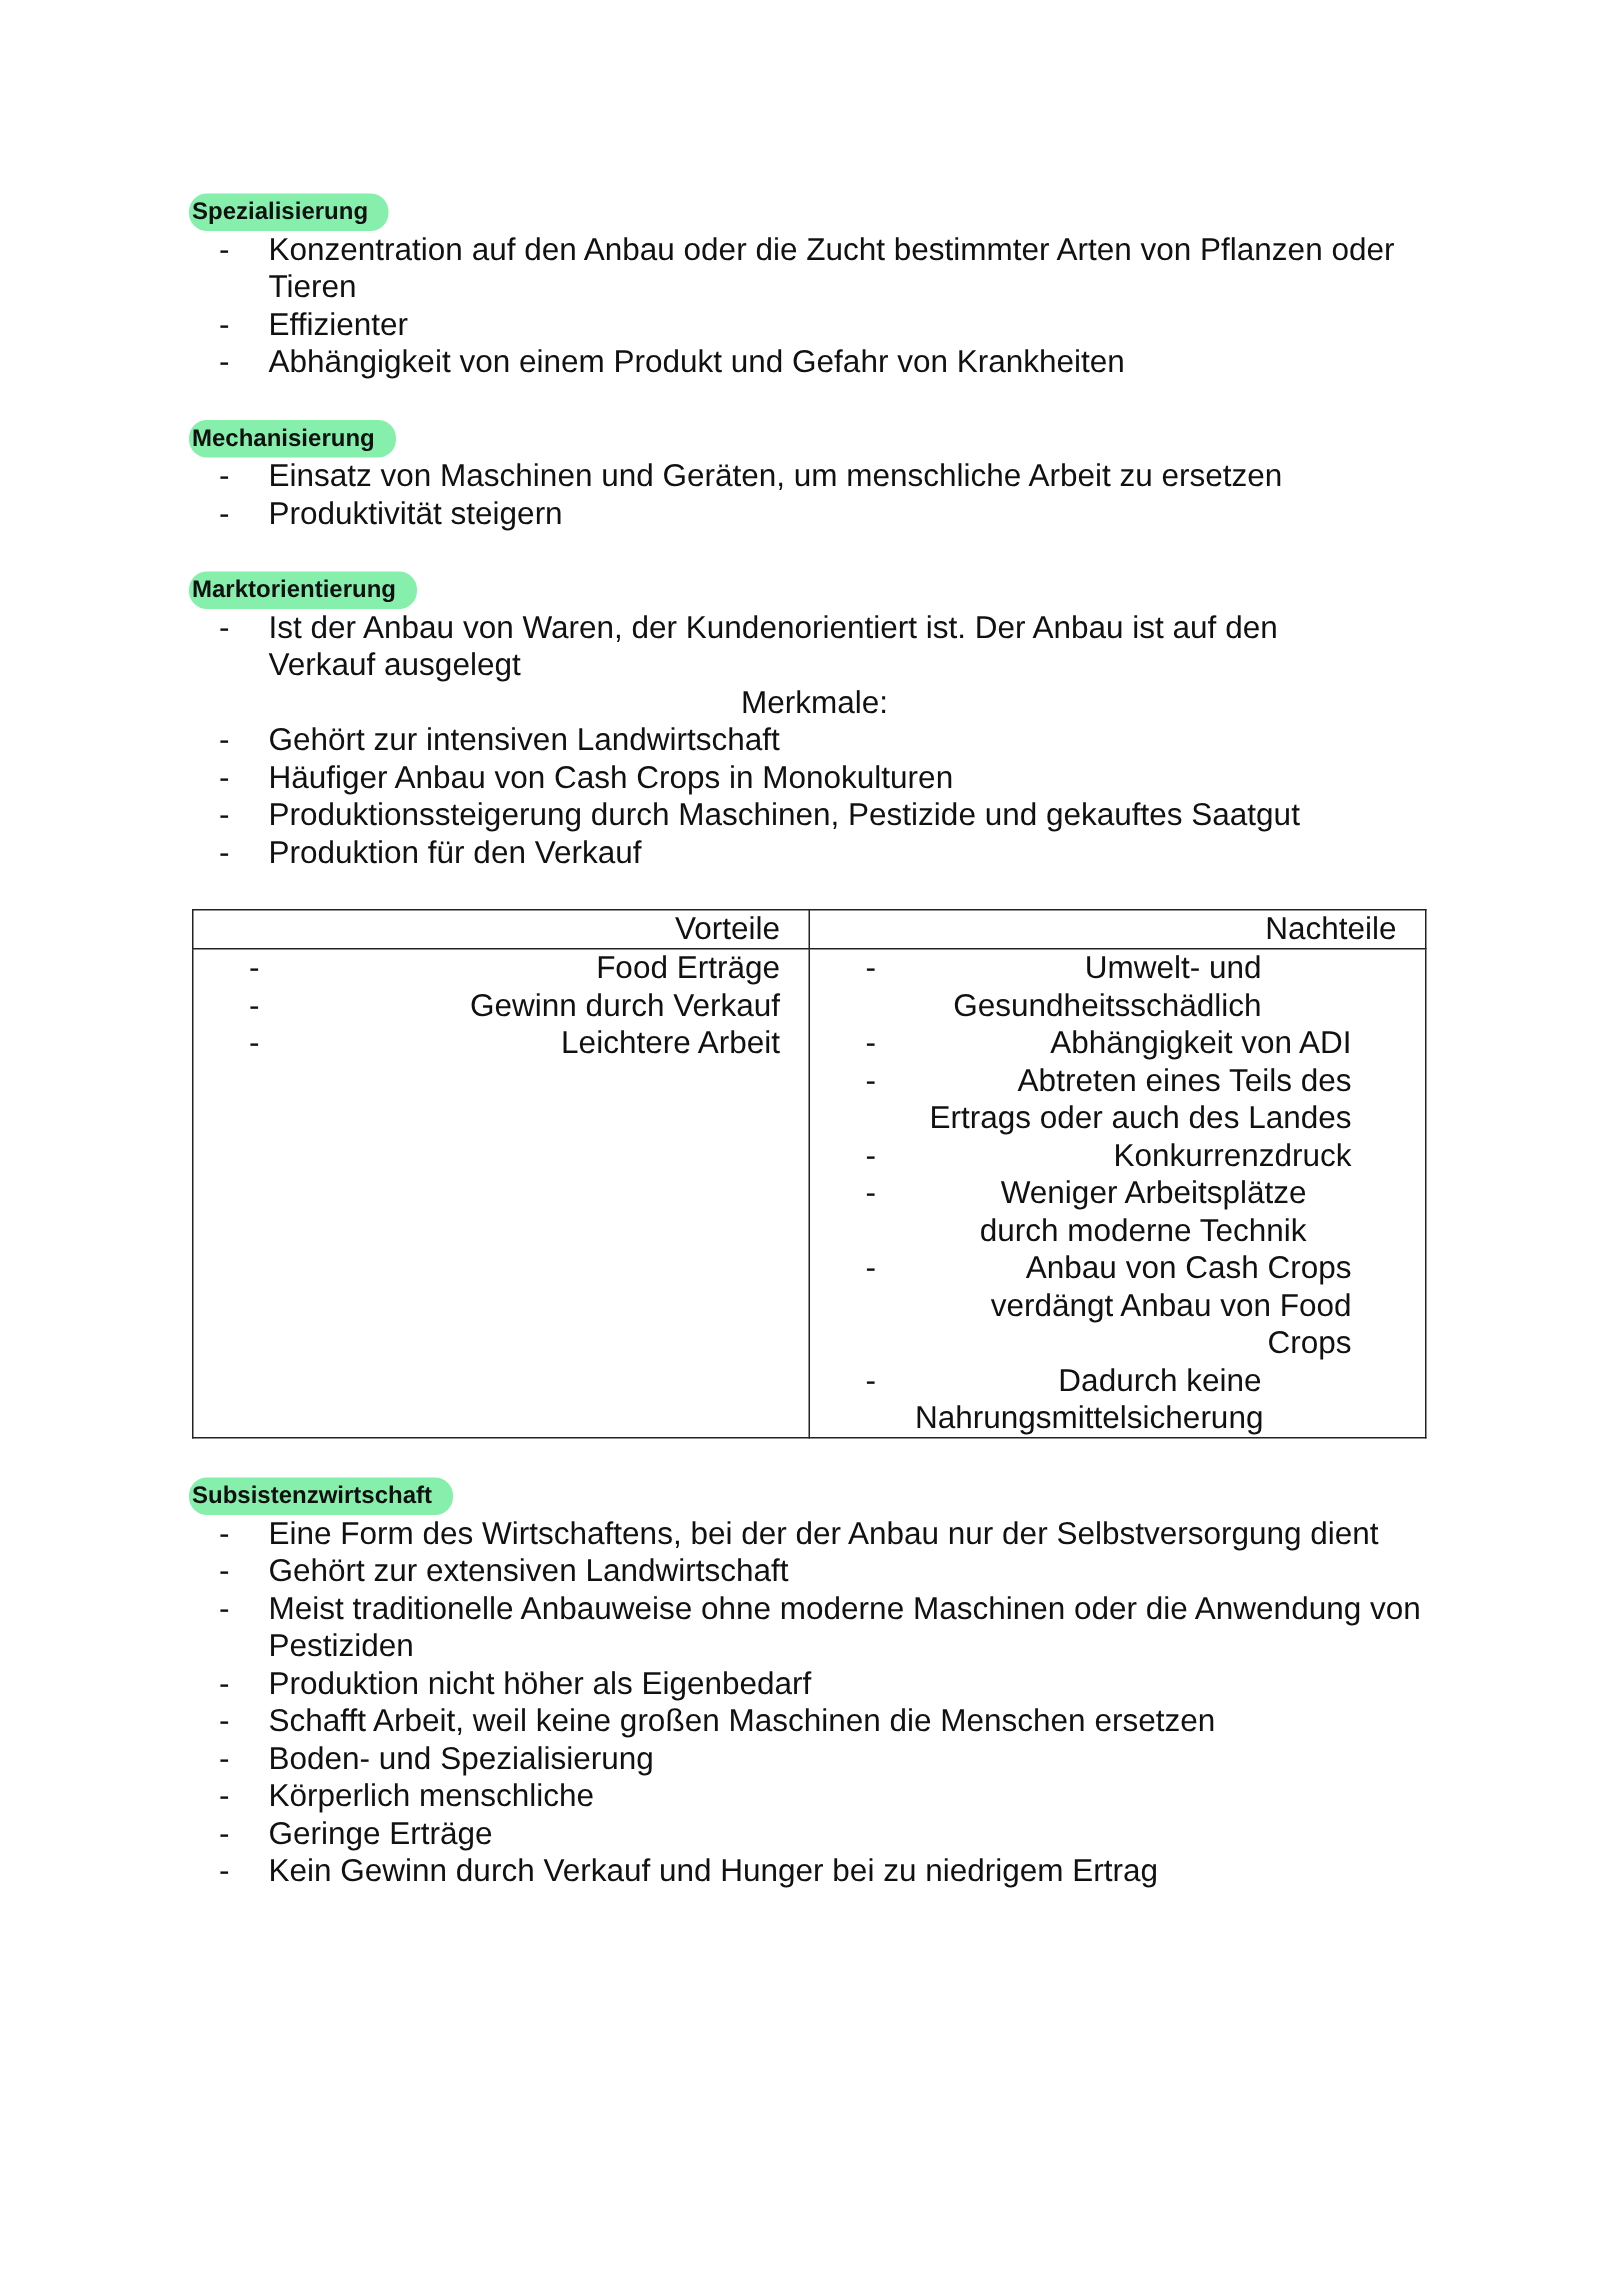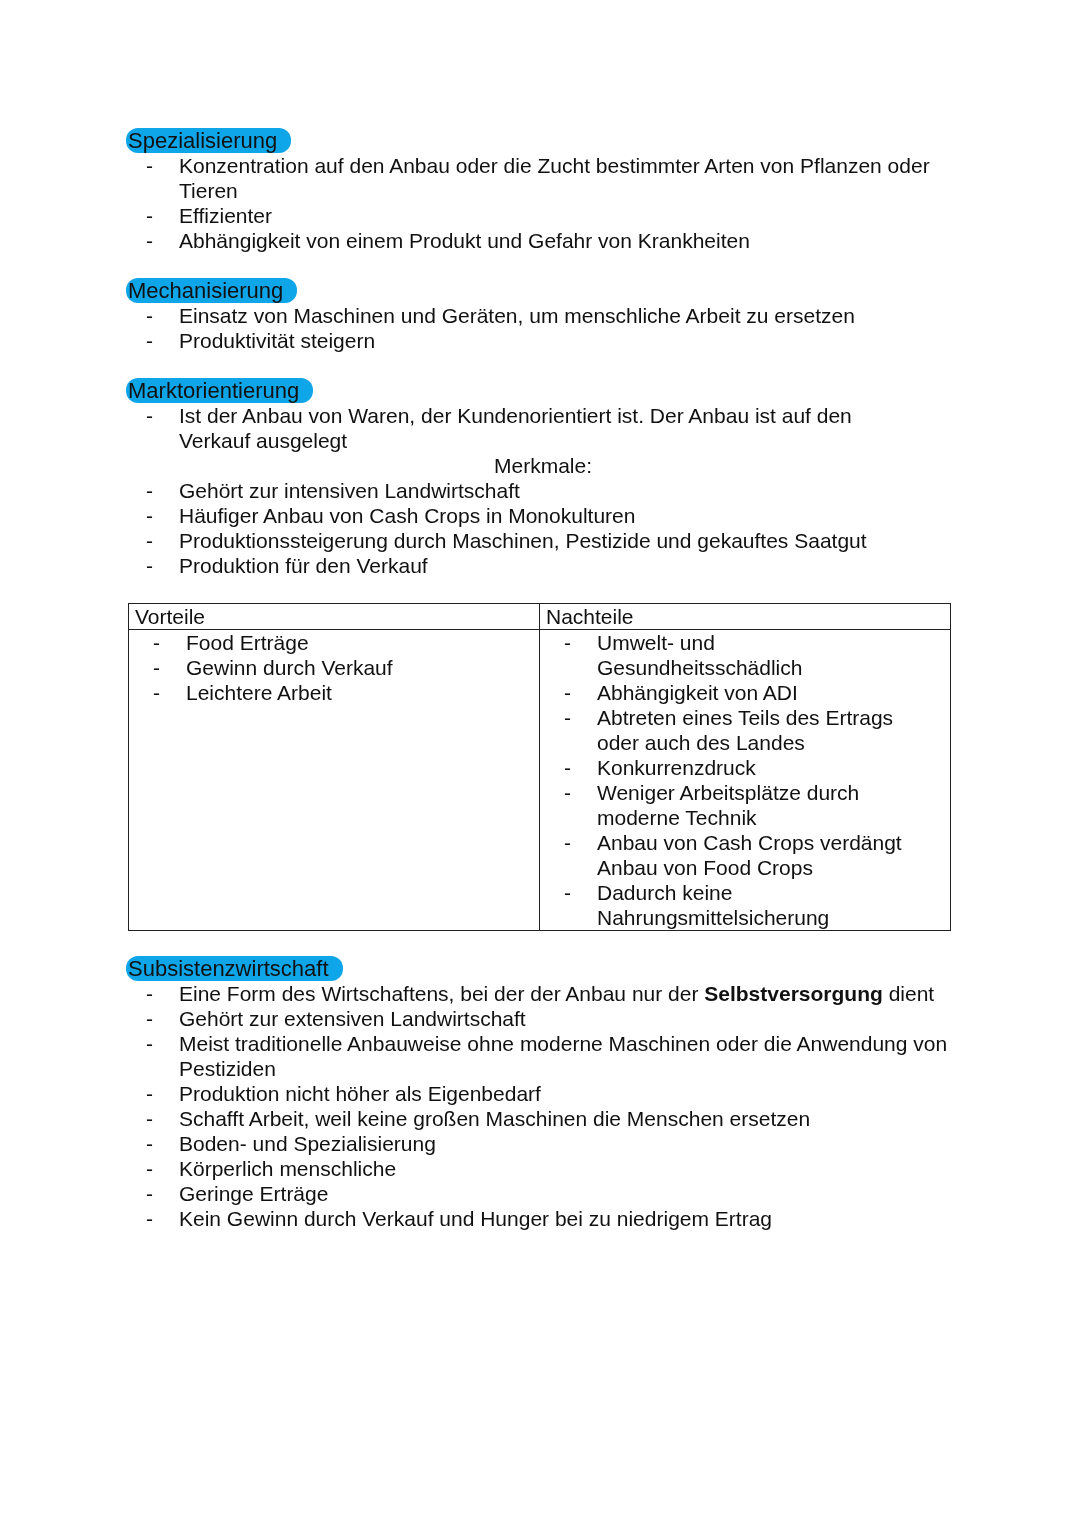--- a/index.html
+++ b/index.html
@@ -1,31 +1,31 @@
 <!DOCTYPE html>
 <html><head>
 <meta charset="utf-8">
 <style>
   html, body { margin:0; padding:0; background:#ffffff; }
   body { width:1080px; height:1527px; position:relative; overflow:hidden;
          font-family:"Liberation Sans", sans-serif; color:#111; font-size:21px; }
   .page { position:absolute; left:128px; top:128px; width:830px; }
-  .heading { display:inline-block; font-weight:normal; font-size:22px; line-height:25px;
-             background:#0ea5e9; border-radius:12px; padding:0 14px 0 0; margin-left:-2px; padding-left:2px; }
+  .heading { display:inline-block; font-weight:bold; font-size:16px; line-height:25px;
+             background:#86efac; border-radius:12px; padding:0 14px 0 0; margin-left:-2px; padding-left:2px; }
   ul.dash { list-style:none; margin:0; padding:0; }
   ul.dash li { position:relative; padding-left:51px; line-height:25px; }
   ul.dash li::before { content:"-"; position:absolute; left:18px; top:0; }
   .section { margin-bottom:25px; }
   .plain { line-height:25px;text-align:center; }
   table.pc { border-collapse:collapse; width:823px; margin:0 0 25px 0; table-layout:fixed; }
-  table.pc th, table.pc td { border:1.5px solid #222; vertical-align:top; padding:0 6px; text-align:left; font-weight:normal; line-height:25px; }
+  table.pc th, table.pc td { border:1.5px solid #222; vertical-align:top; padding:0 19px; text-align:right; font-weight:normal; line-height:25px; }
   table.pc td ul.dash li { padding-left:51px; }
   table.pc td ul.dash li::before { left:18px; }
   table.pc td { height:298px; }
-  b.strong { font-weight:bold; }
+  b.strong { font-weight:normal; }
 </style>
 </head>
 <body>
 
 <div class="page">
 
   <div class="section">
     <div class="heading">Spezialisierung</div>
     <ul class="dash">
       <li>Konzentration auf den Anbau oder die Zucht bestimmter Arten von Pflanzen oder Tieren</li>

